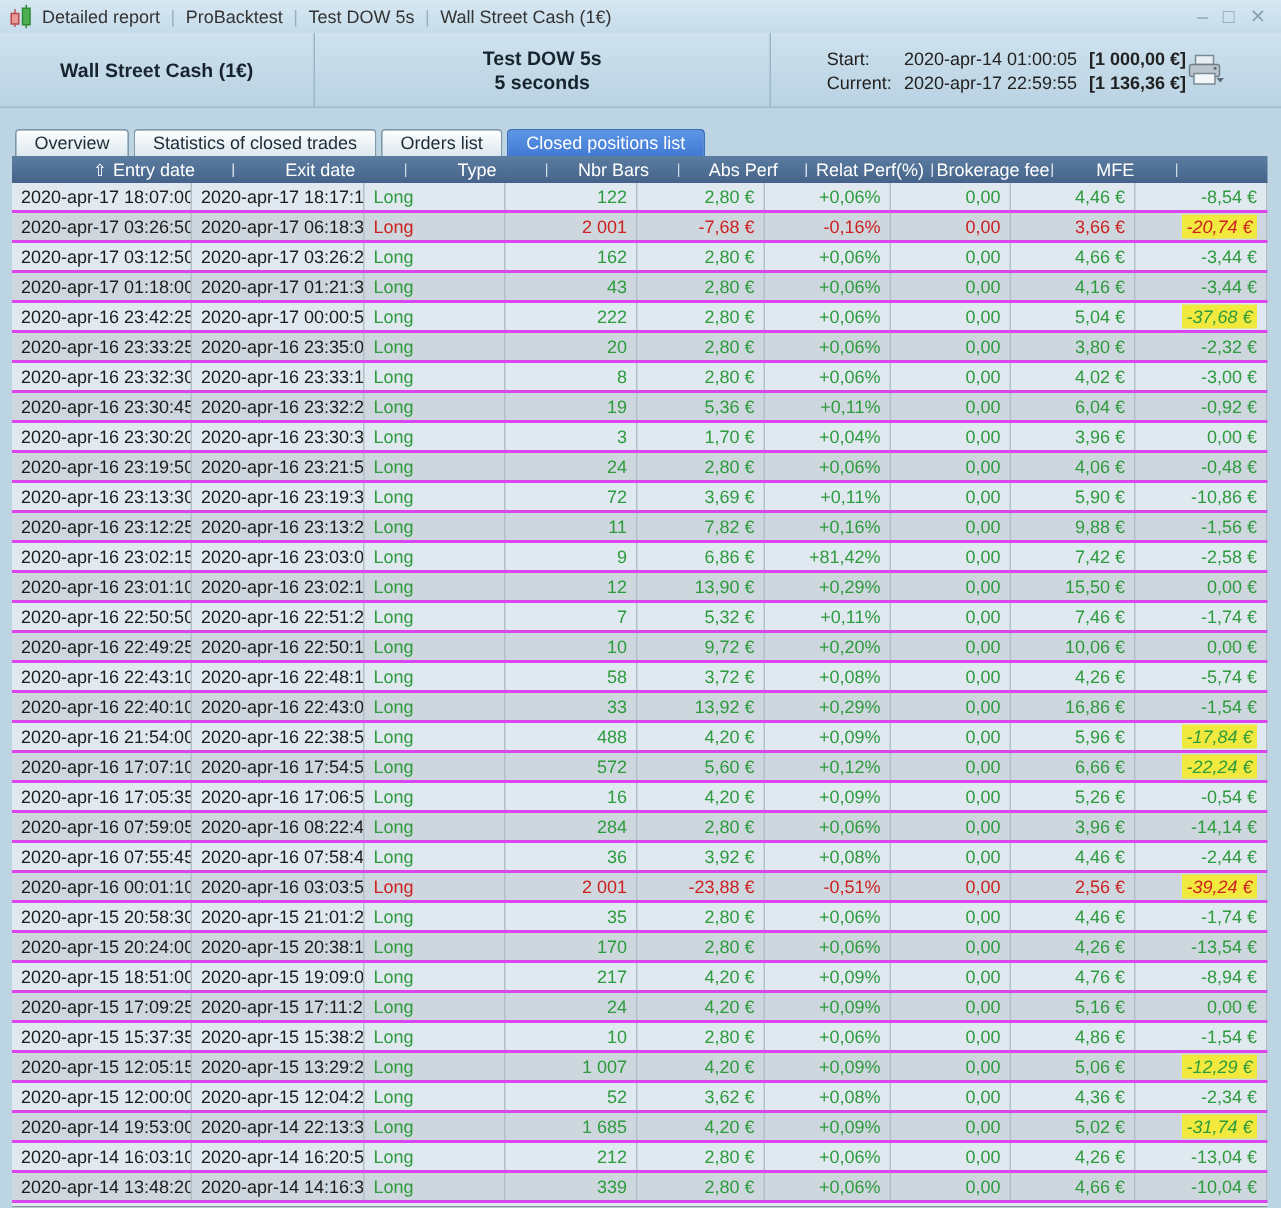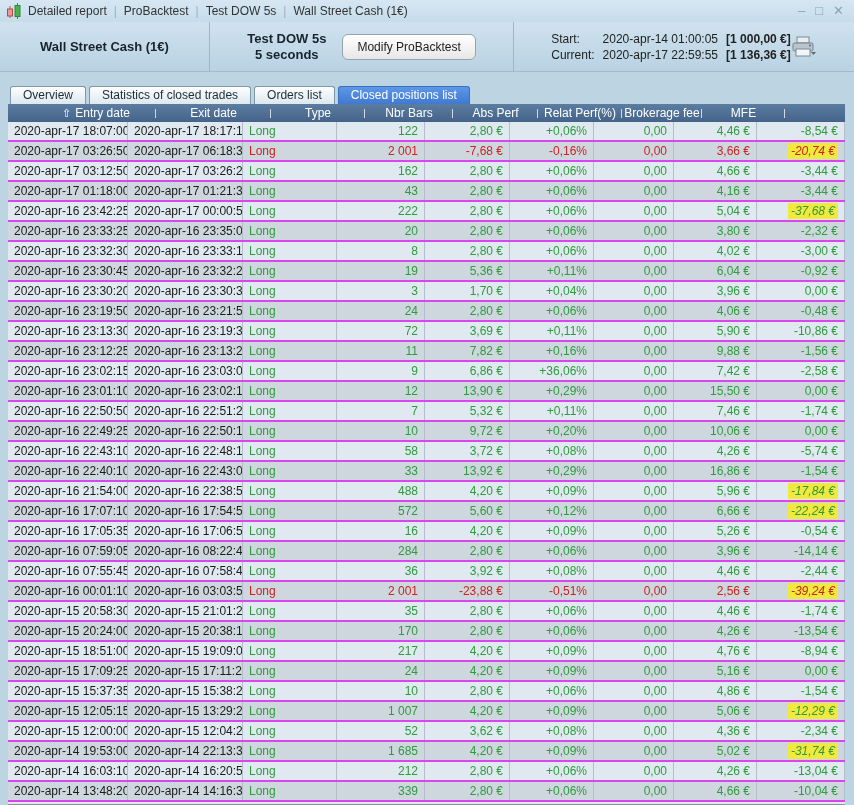--- a/index.html
+++ b/index.html
@@ -97,21 +97,20 @@
 
   <div class="panel">
     <div class="zone zone1">
       <span class="instrument">Wall Street Cash (1€)</span>
     </div>
     <div class="zone zone2">
       <div class="testname">
         <div>Test DOW 5s</div>
         <div>5 seconds</div>
       </div>
-      <button class="modify-btn">Modify ProBacktest</button>
     </div>
     <div class="zone zone3">
       <div class="acct">
         <span>Start:</span>
         <span>2020-apr-14 01:00:05</span>
         <span class="val">[1 000,00 €]</span>
         <span>Current:</span>
         <span>2020-apr-17 22:59:55</span>
         <span class="val">[1 136,36 €]</span>
       </div>
@@ -290,21 +289,21 @@
     <div class="cell num"><span class="pos">9,88 €</span></div>
     <div class="cell num"><span class="pos">-1,56 €</span></div>
   </div>
 
   <div class="row">
     <div class="cell">2020-apr-16 23:02:15</div>
     <div class="cell">2020-apr-16 23:03:00</div>
     <div class="cell"><span class="pos">Long</span></div>
     <div class="cell num"><span class="pos">9</span></div>
     <div class="cell num"><span class="pos">6,86 €</span></div>
-    <div class="cell num"><span class="pos">+36,06%</span></div>
+    <div class="cell num"><span class="pos">+81,42%</span></div>
     <div class="cell num"><span class="pos">0,00</span></div>
     <div class="cell num"><span class="pos">7,42 €</span></div>
     <div class="cell num"><span class="pos">-2,58 €</span></div>
   </div>
 
   <div class="row">
     <div class="cell">2020-apr-16 23:01:10</div>
     <div class="cell">2020-apr-16 23:02:10</div>
     <div class="cell"><span class="pos">Long</span></div>
     <div class="cell num"><span class="pos">12</span></div>

